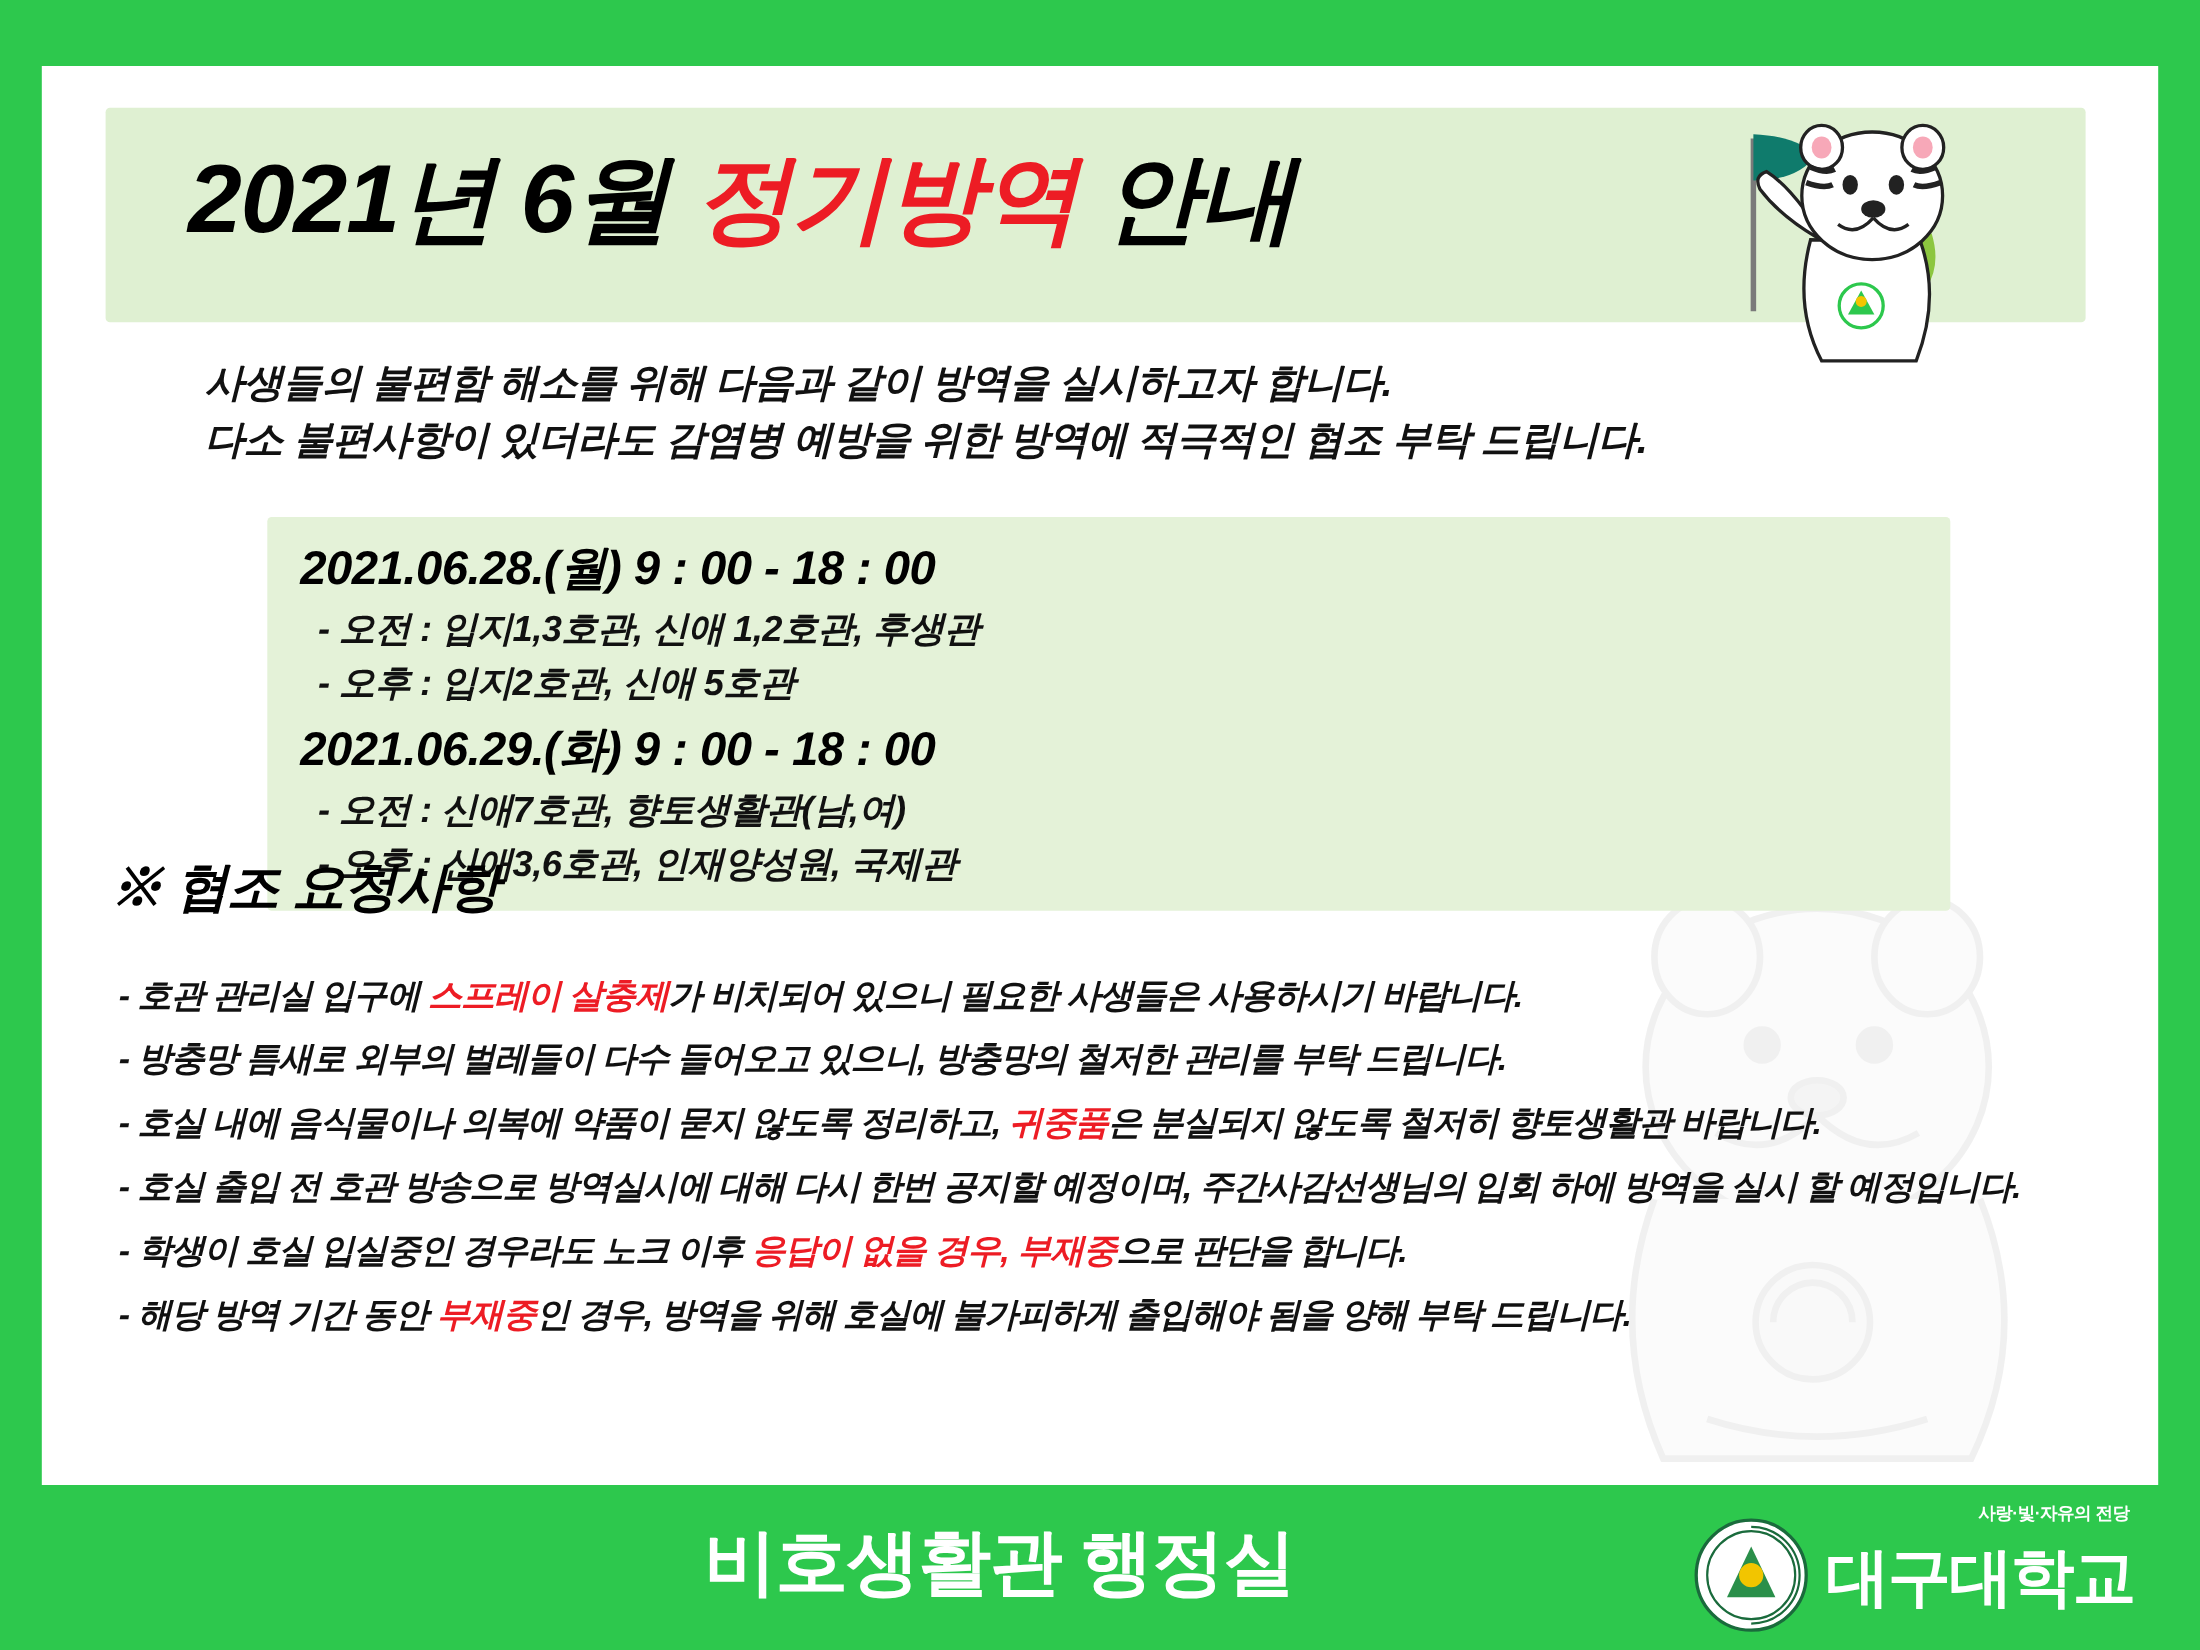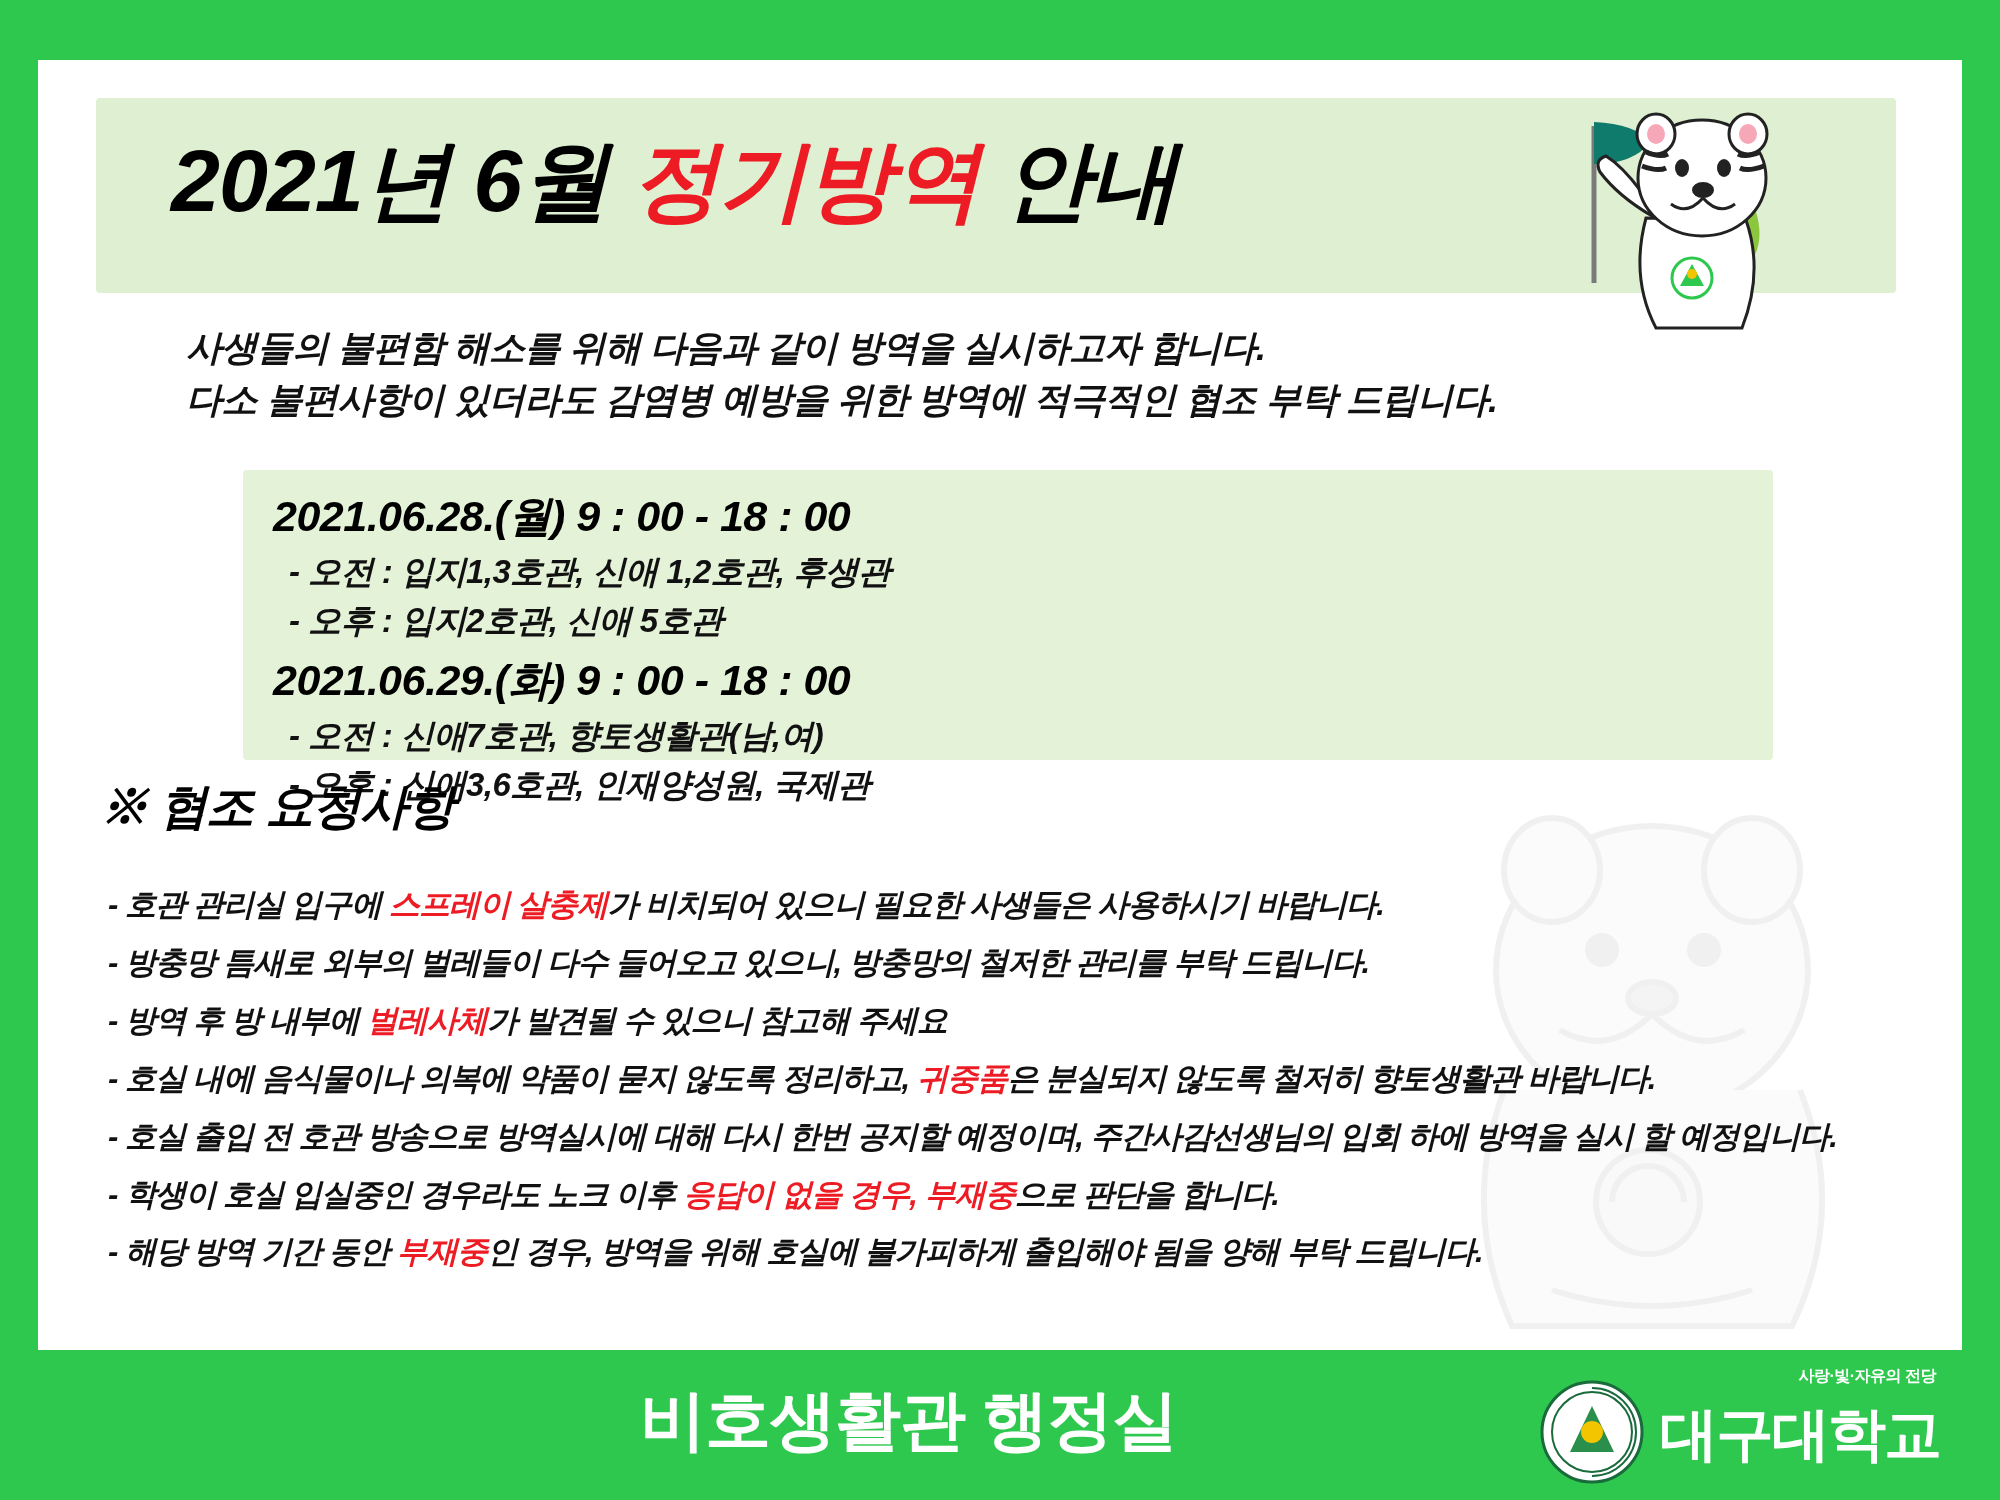--- a/index.html
+++ b/index.html
@@ -82,21 +82,21 @@
     color: #111111;
     line-height: 1.45;
     letter-spacing: -0.5px;
   }
   
   .schedule {
     position: absolute;
     left: 205px;
     top: 410px;
     width: 1530px;
-    height: 290px;
+    height: 358px;
     background: #e4f2d8;
     border-radius: 4px;
     padding: 10px 0 0 0;
     box-sizing: border-box;
   }
   .sched-head {
     font-size: 43px;
     font-weight: bold;
     color: #000;
     margin: 8px 0 2px 30px;
@@ -265,21 +265,20 @@
       <div class="sched-line">- 오후 : 입지2호관, 신애 5호관</div>
       <div class="sched-head">2021.06.29.(화) 9 : 00 - 18 : 00</div>
       <div class="sched-line">- 오전 : 신애7호관, 향토생활관(남,여)</div>
       <div class="sched-line">- 오후 : 신애3,6호관, 인재양성원, 국제관</div>
     </div>
 
     <div class="notes-title">※ 협조 요청사항</div>
     <div class="notes">
       <div class="note"><span>- 호관 관리실 입구에 </span><span class="red">스프레이 살충제</span><span>가 비치되어 있으니 필요한 사생들은 사용하시기 바랍니다.</span></div>
       <div class="note"><span>- 방충망 틈새로 외부의 벌레들이 다수 들어오고 있으니, 방충망의 철저한 관리를 부탁 드립니다.</span><span class="red"></span><span></span></div>
-      <div class="note"><span>- 방역 후 방 내부에 </span><span class="red">벌레사체</span><span>가 발견될 수 있으니 참고해 주세요</span></div>
       <div class="note"><span>- 호실 내에 음식물이나 의복에 약품이 묻지 않도록 정리하고, </span><span class="red">귀중품</span><span>은 분실되지 않도록 철저히 향토생활관 바랍니다.</span></div>
       <div class="note wrap"><span>- 호실 출입 전 호관 방송으로 방역실시에 대해 다시 한번 공지할 예정이며, 주간사감선생님의 입회 하에 방역을 실시 할 예정입니다.</span><span class="red"></span><span></span></div>
       <div class="note"><span>- 학생이 호실 입실중인 경우라도 노크 이후 </span><span class="red">응답이 없을 경우, 부재중</span><span>으로 판단을 합니다.</span></div>
       <div class="note"><span>- 해당 방역 기간 동안 </span><span class="red">부재중</span><span>인 경우, 방역을 위해 호실에 불가피하게 출입해야 됨을 양해 부탁 드립니다.</span></div>
     </div>
 
   </div>
 
   <div class="footer">
     <div class="footer-title">비호생활관 행정실</div>

